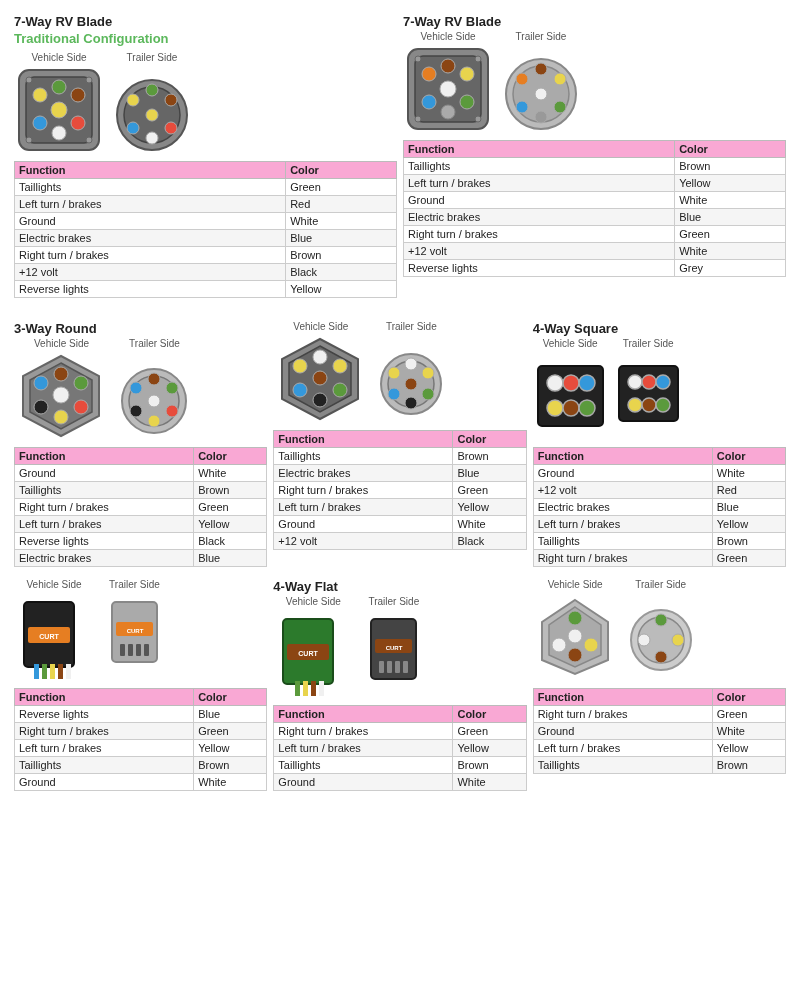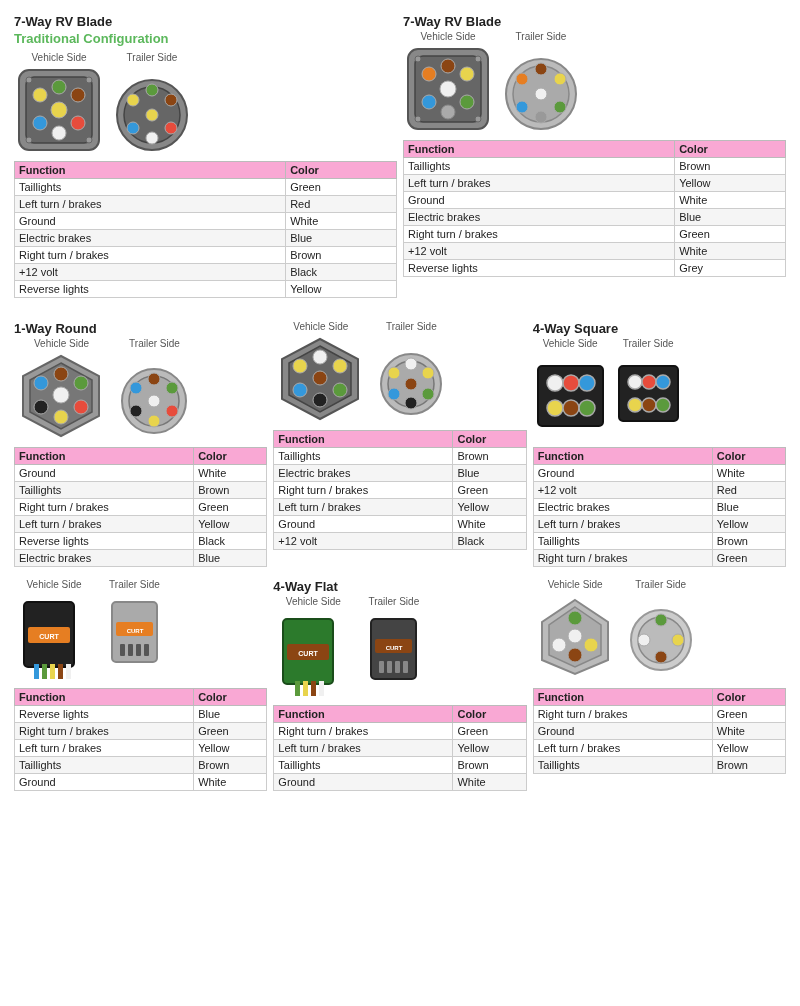--- a/index.html
+++ b/index.html
@@ -234,21 +234,21 @@
           </tr>
     </tbody>
   </table>
 </div>
 
 </div>
 
 <div style="display:flex; gap:6px; padding:6px 4px 0 4px; margin-top:6px;">
 
 <div style="flex:1;">
-  <div class="section-title">1-Way Round</div>
+  <div class="section-title">3-Way Round</div>
   <div class="connectors-row">
     <div class="connector-group">
       <div class="connector-label">Vehicle Side</div>
       <svg class="connector" width="95" height="90" viewBox="0 0 95 90">
 
         <polygon points="47,5 85,25 85,65 47,85 9,65 9,25" fill="#999" stroke="#666" stroke-width="2"></polygon>
         <polygon points="47,12 78,29 78,61 47,78 16,61 16,29" fill="#777" stroke="#555" stroke-width="1.5"></polygon>
 
         <circle cx="47" cy="44" r="8" fill="#f0f0f0" stroke="#aaa" stroke-width="1"></circle>
         <circle cx="47" cy="23" r="7" fill="#8B4513" stroke="#aaa" stroke-width="1"></circle>

